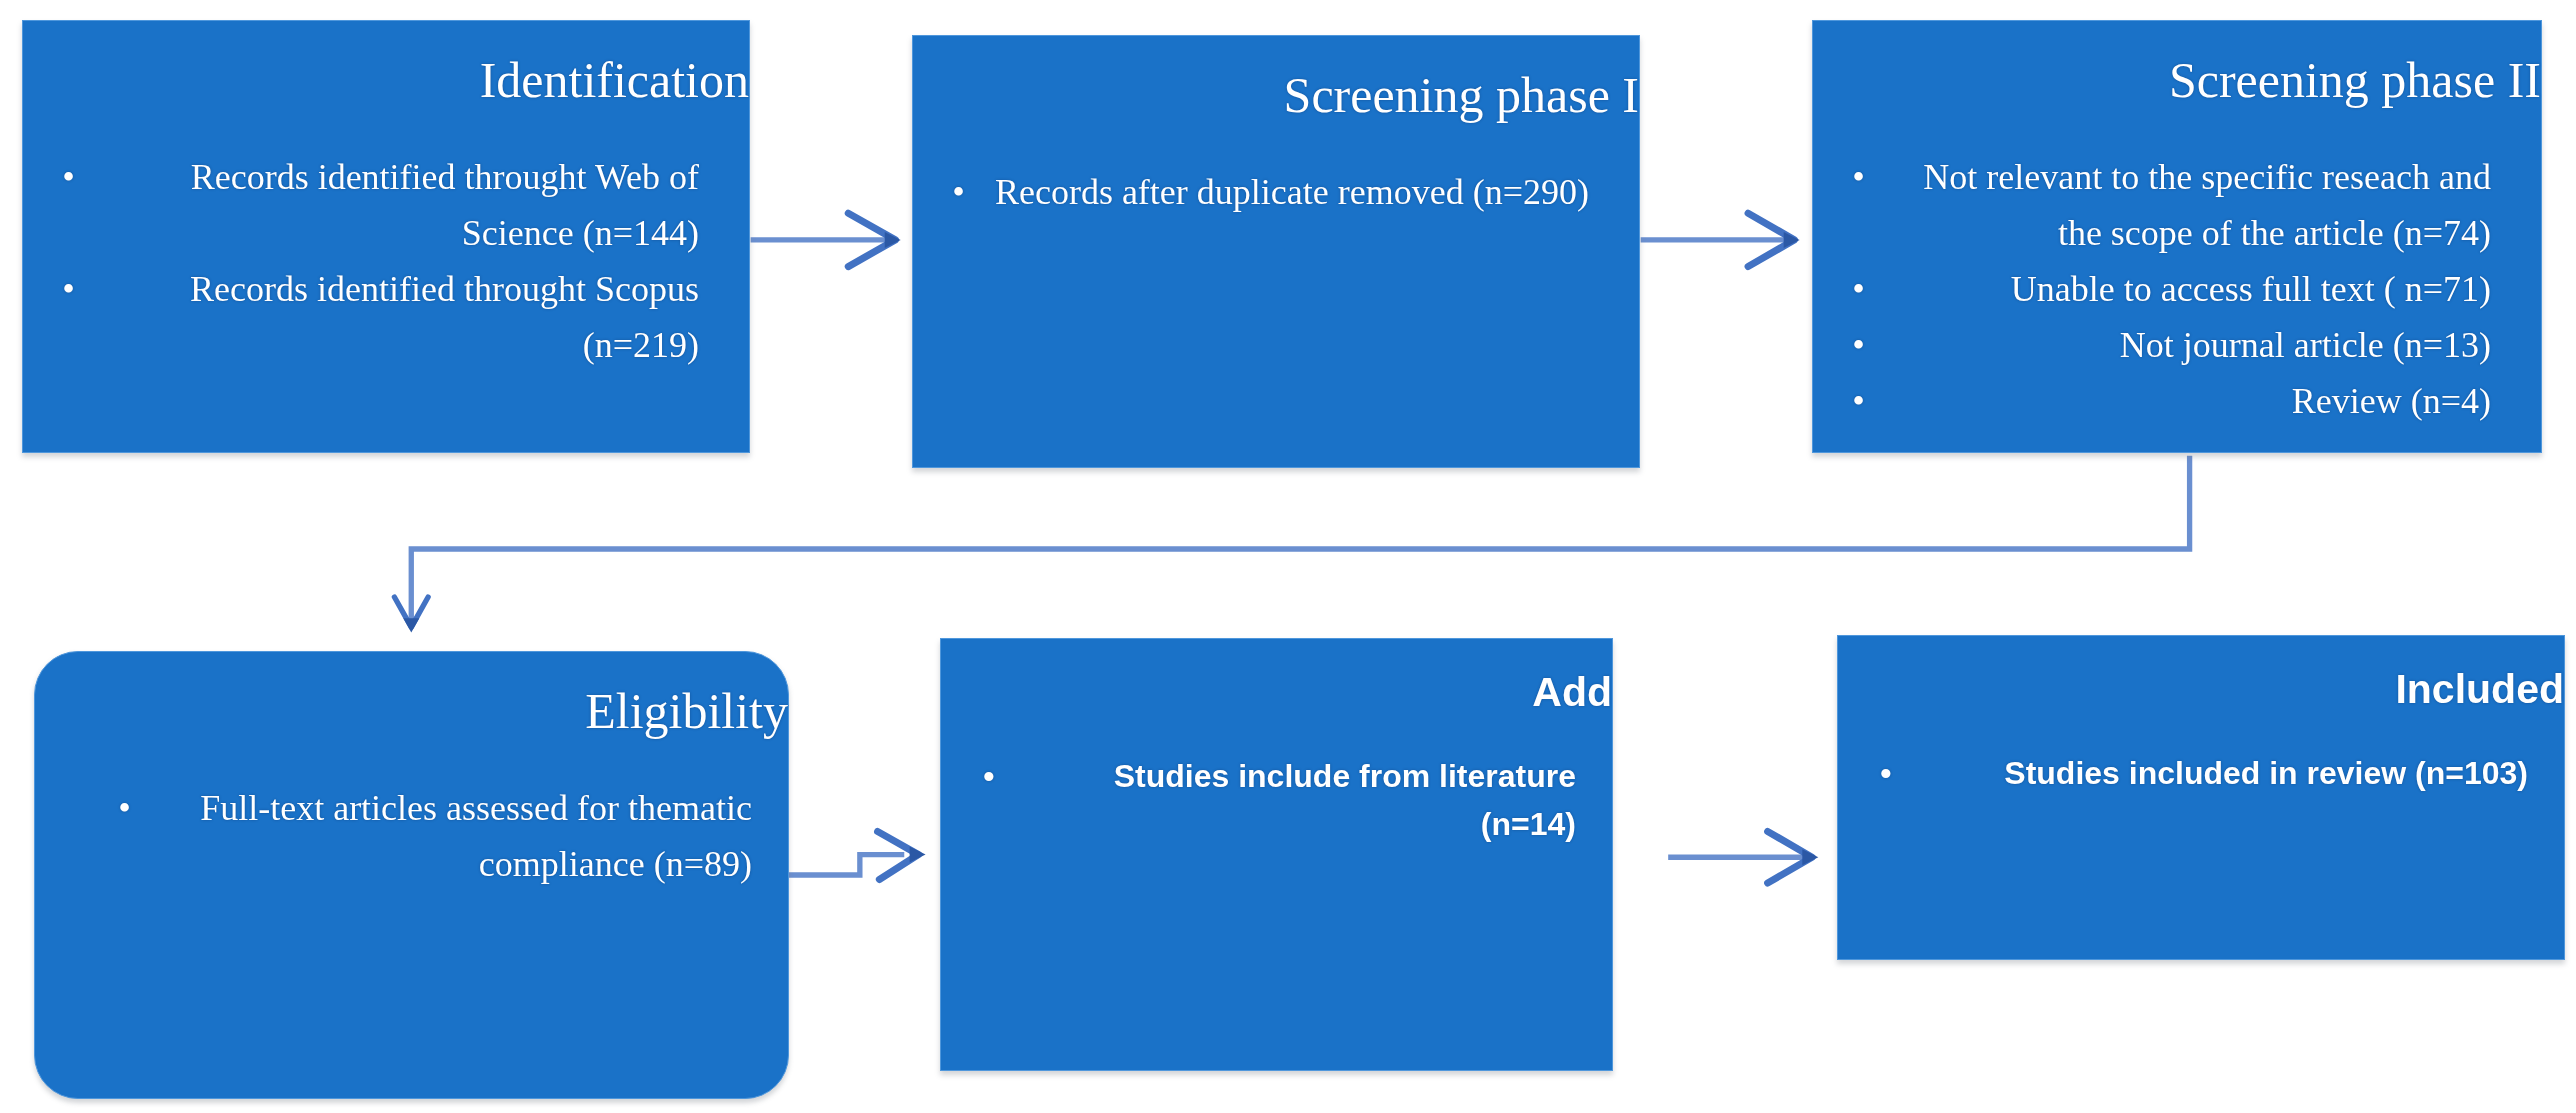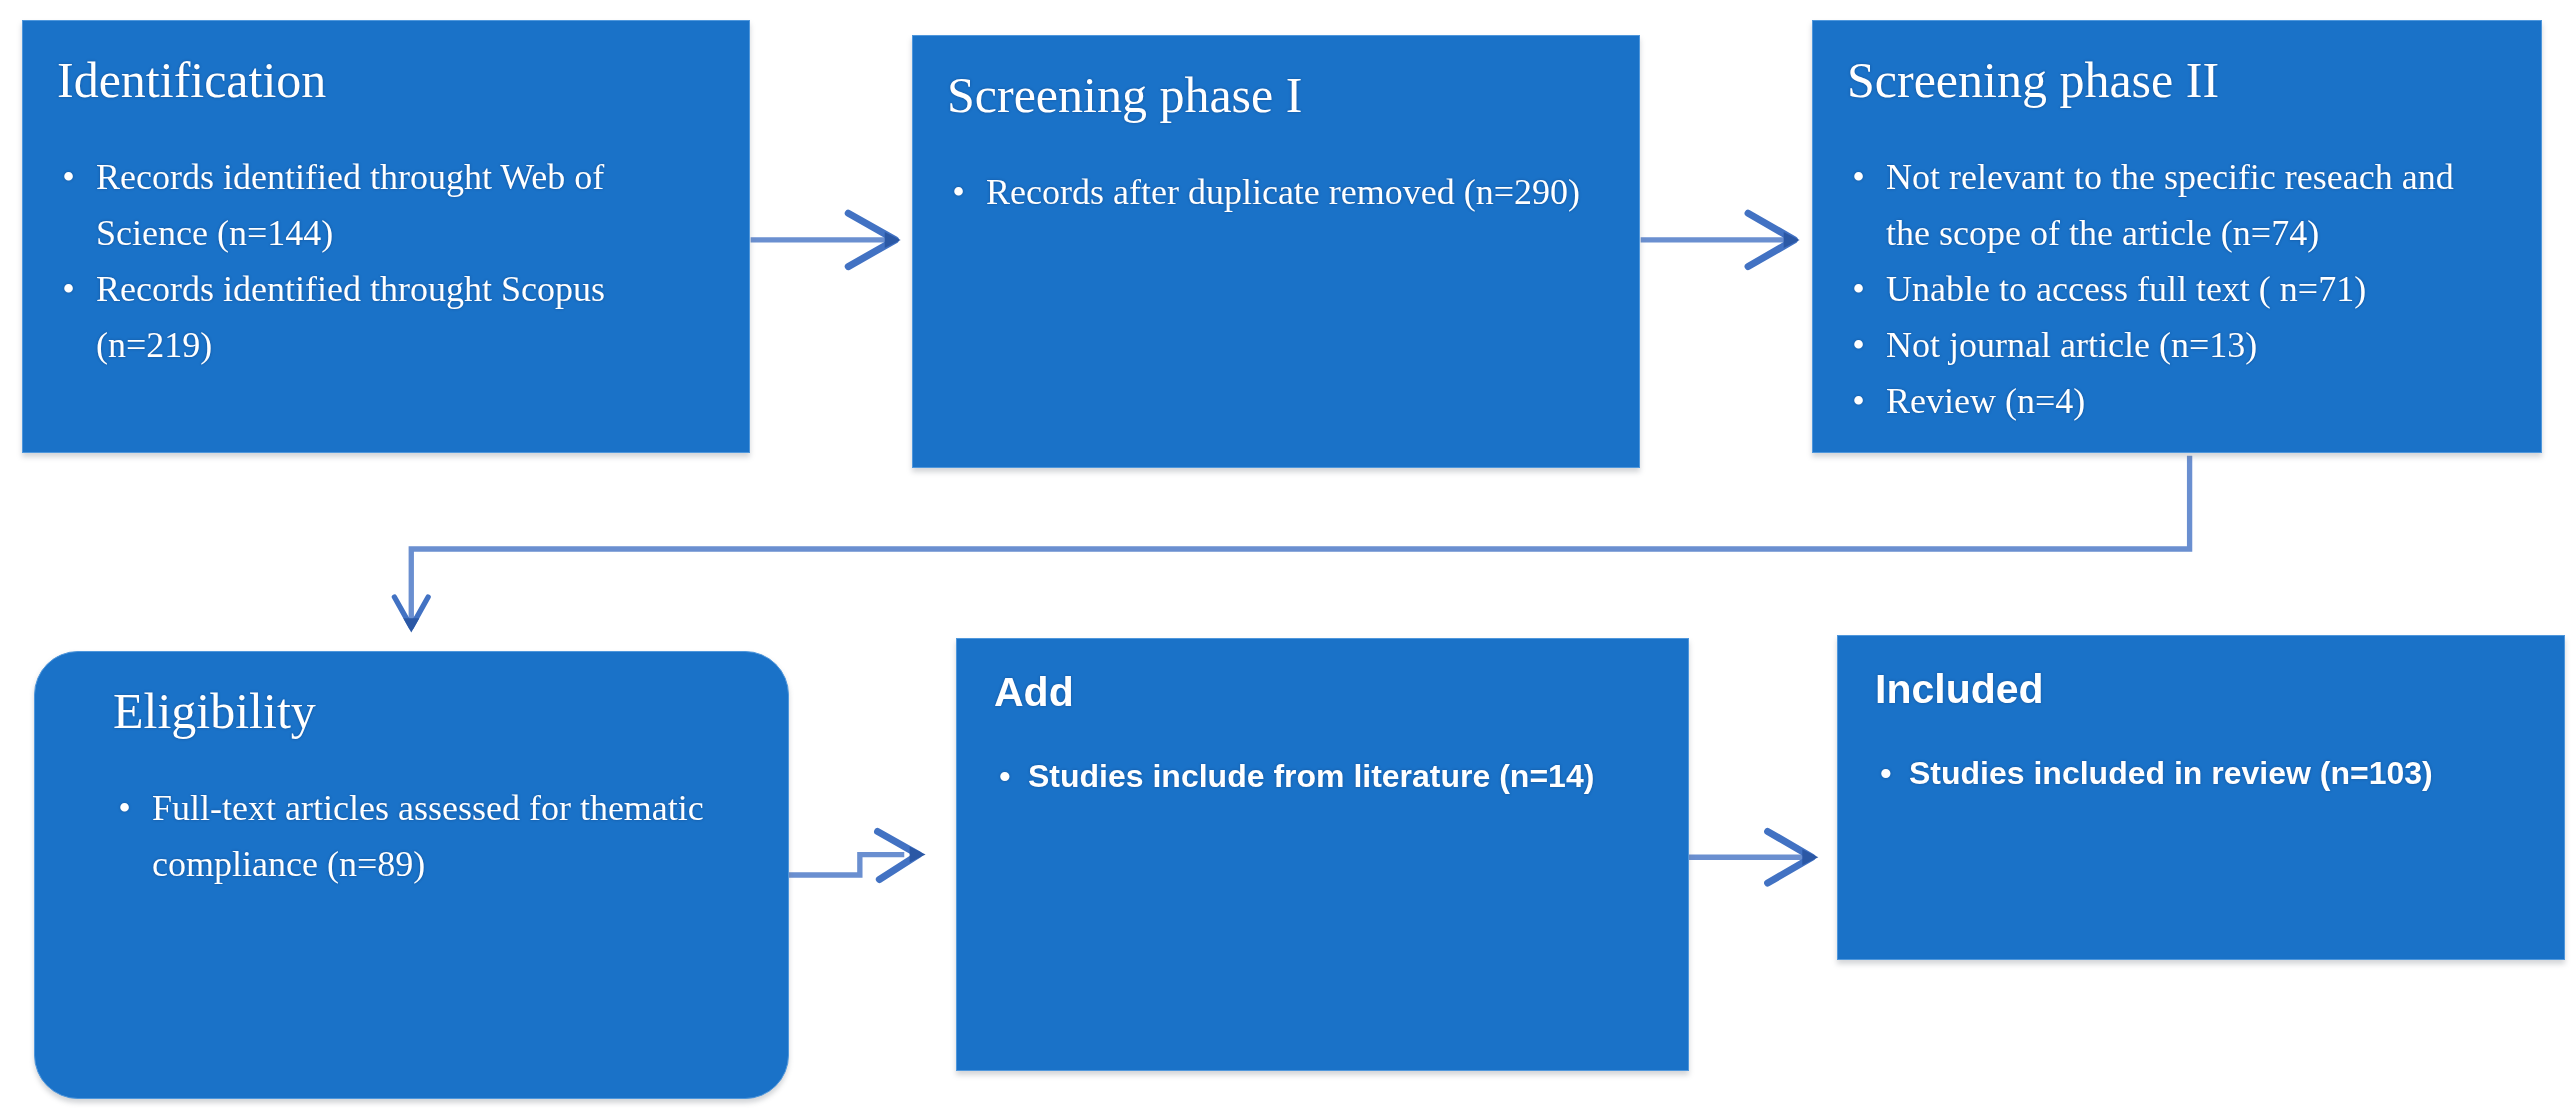--- a/index.html
+++ b/index.html
@@ -15,20 +15,21 @@
   body{
     background:var(--background);
     font-family:"Liberation Sans", sans-serif;
   }
   .canvas{
     position:relative;
     width:2576px;
     height:1114px;
     background:var(--background);
     overflow:hidden;
+    text-align:right;
   }
   .box{
     position:absolute;
     background:var(--box-fill);
     border:1.8px solid var(--box-border);
     box-sizing:border-box;
     color:var(--text);
     box-shadow:0 3.6px 5.3px rgba(110,115,125,0.30);
   }
   .box h2{
@@ -85,21 +86,21 @@
     font-size:32px;
     font-weight:700;
     line-height:1.5;
     padding-left:34px;
   }
   #box-identification{left:22px;  top:20.4px;  width:728px; height:433px;}
   #box-screening1   {left:912px; top:35px;  width:728px; height:433px;}
   #box-screening2   {left:1812px; top:20.4px;  width:730px; height:433px;}
   #box-eligibility  {left:34px;   top:651px; width:755px; height:448px; border-radius:44px;padding-left:44px;}
   #box-eligibility ul{padding-right:36px;}
-  #box-add          {left:940px; top:638px; width:733px; height:433px;margin-left:16px;}
+  #box-add          {left:940px; top:638px; width:673px; height:433px;}
   #box-included     {left:1837px; top:635px; width:728px; height:325px;}
   .arrow-layer{
     position:absolute;
     left:0; top:0;
     width:2576px;
     height:1114px;
     pointer-events:none;
   }
   .shaft{stroke:var(--arrow-shaft);stroke-width:6;fill:none;}
   .chev {stroke:var(--arrow-head); stroke-width:8;fill:none;stroke-linecap:round;stroke-linejoin:round;}

